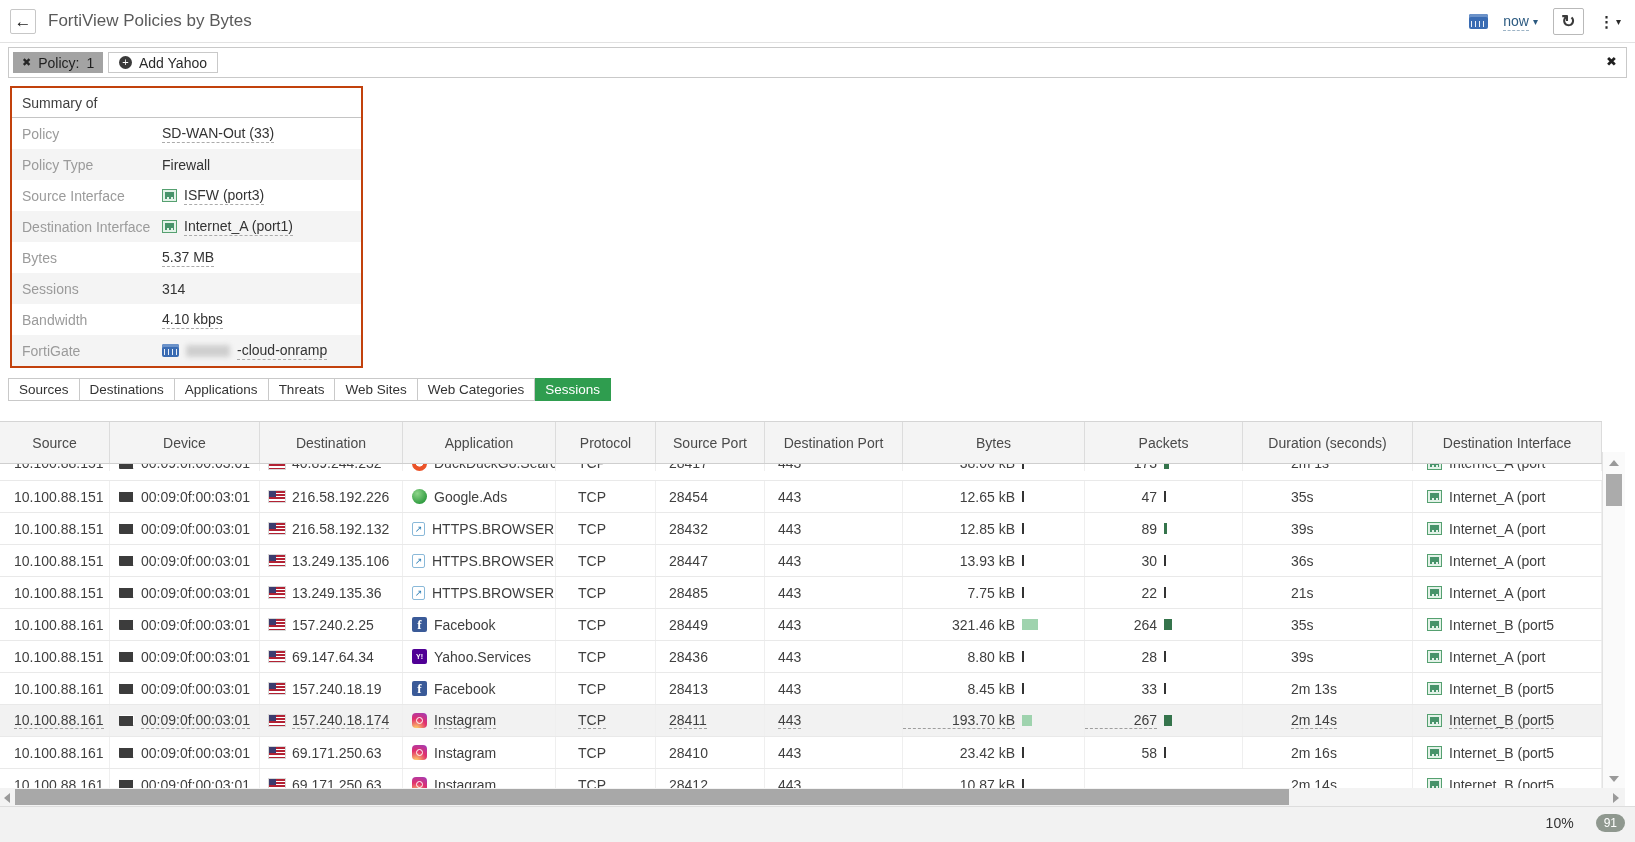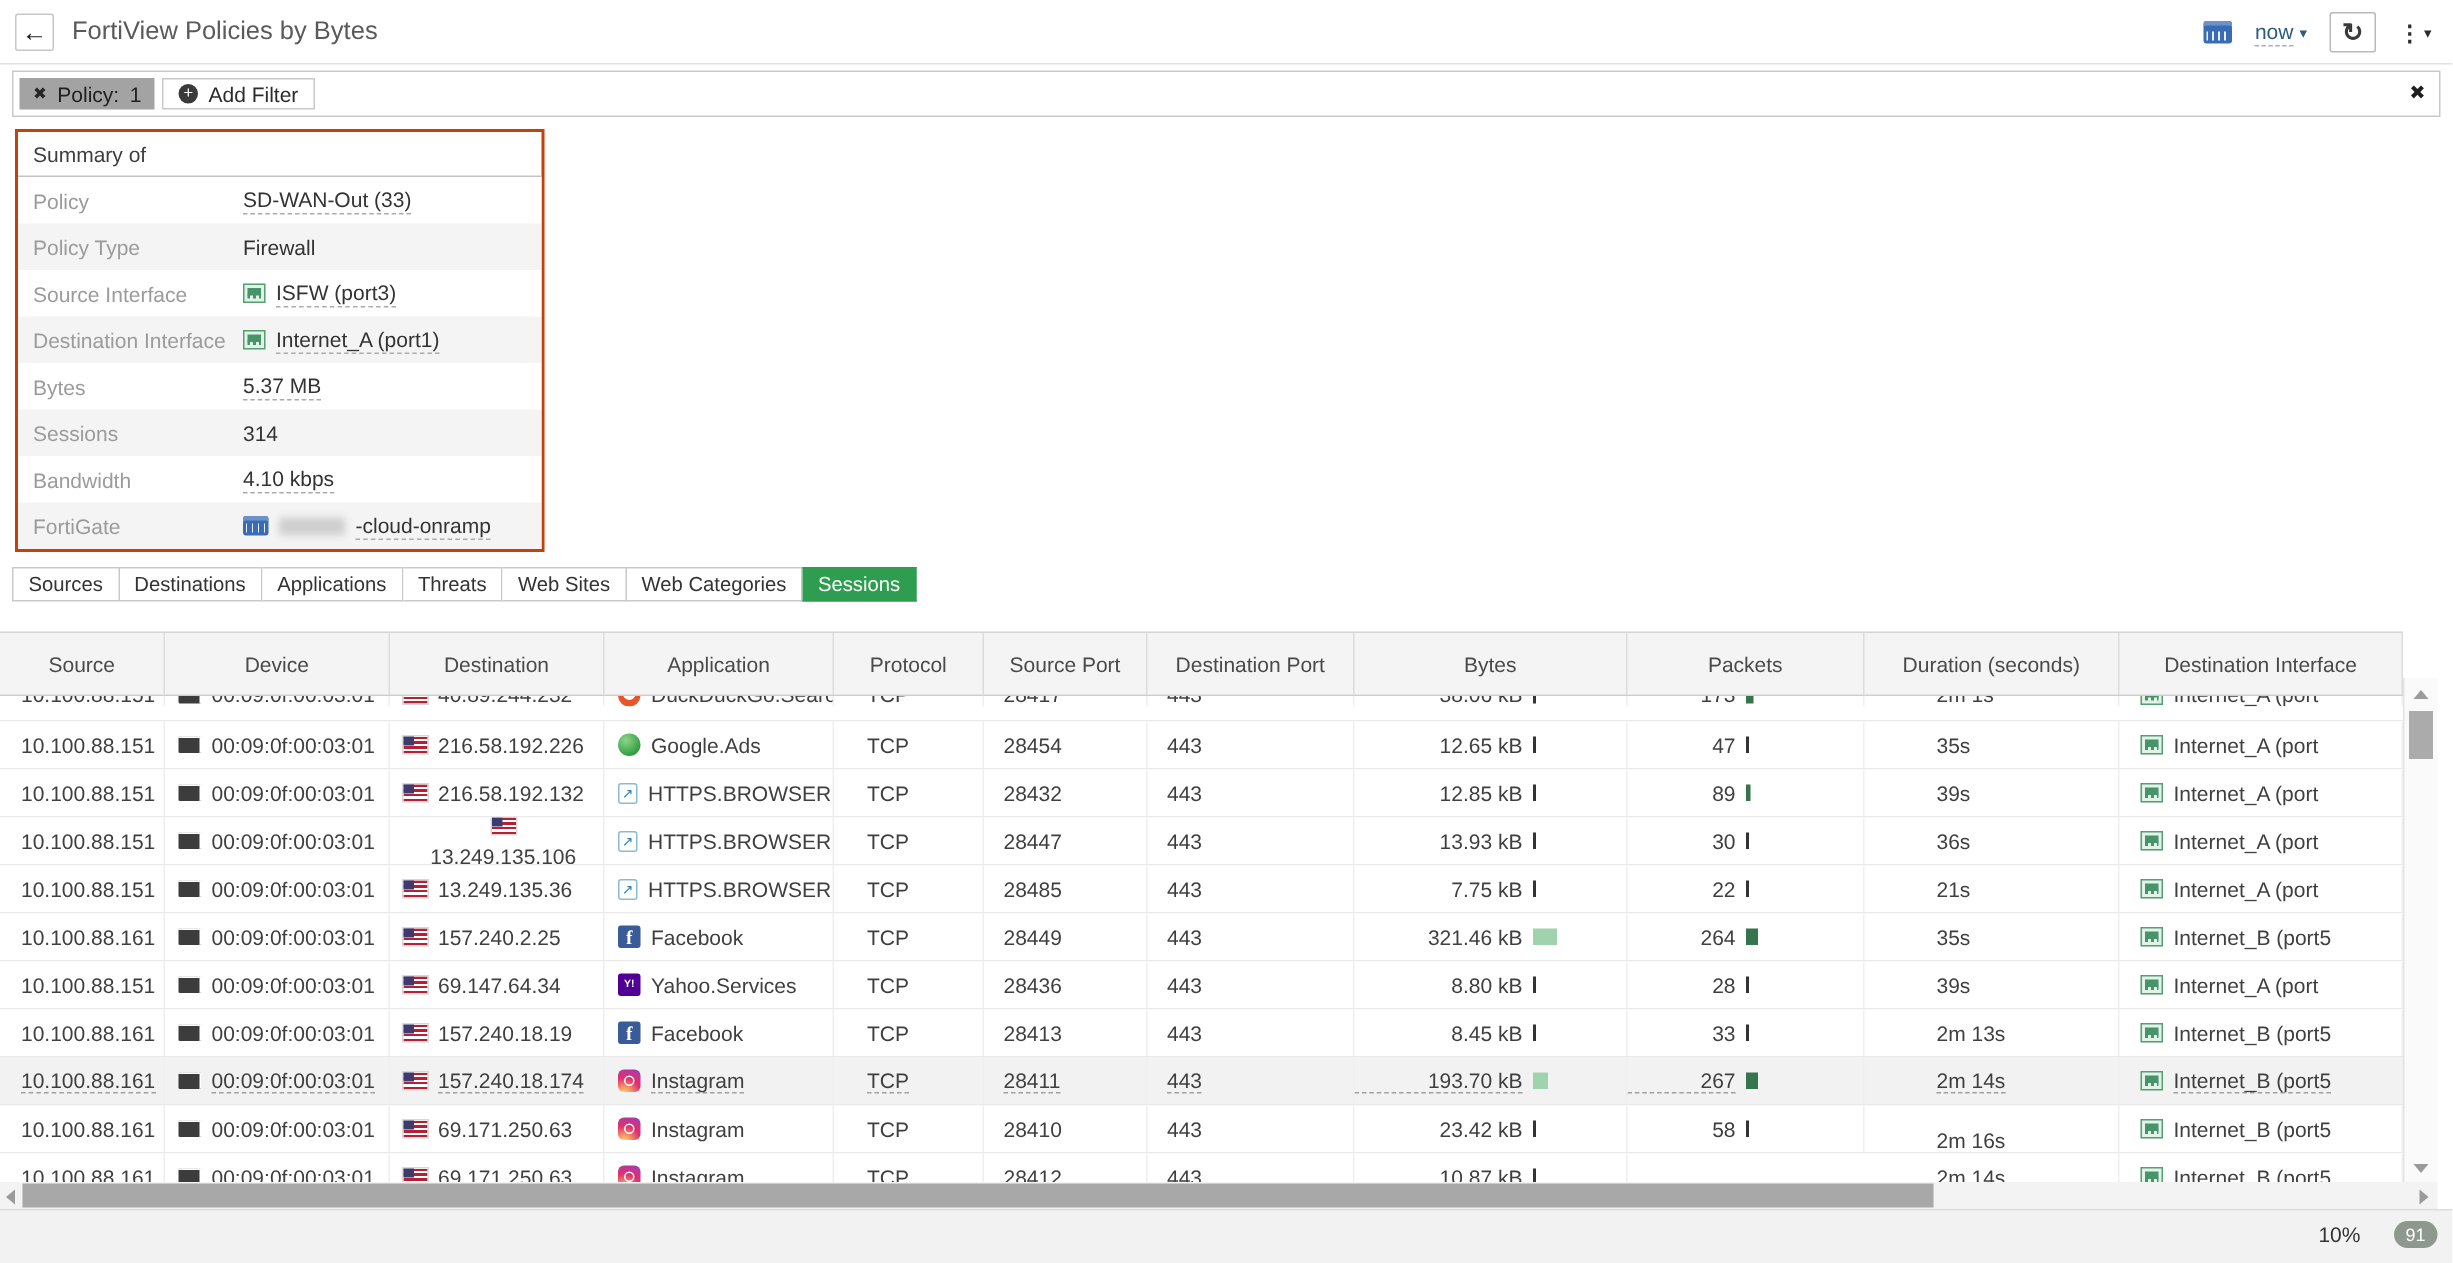--- a/index.html
+++ b/index.html
@@ -110,21 +110,21 @@
 </div>
 
 <div class="filterbar">
   <div class="chip">
     <span class="x">✖</span>
     <span>Policy:</span>
     <span>1</span>
   </div>
   <div class="add-filter">
     <span class="plus-circle">+</span>
-    <span>Add Filter</span>
+    <span>Add Yahoo</span>
   </div>
   <span class="filter-close">✖</span>
 </div>
 
 <div class="summary">
   <div class="summary-title">Summary of</div>
   <div id="summary-rows">
       <div class="srow">
         <span class="slabel">Policy</span>
         <span class="sval">
@@ -350,21 +350,21 @@
         </div>
       </div>
       <div class="trow">
         <div class="td" style="width: 110px; padding-left: 14px;">
           <span class="cellv">10.100.88.151</span>
         </div>
         <div class="td" style="width: 150px; padding-left: 9px;">
           <span class="ic-device"></span>
           <span class="cellv">00:09:0f:00:03:01</span>
         </div>
-        <div class="td" style="width: 143px; padding-left: 9px; flex-direction: column;">
+        <div class="td" style="width: 143px; padding-left: 9px;">
           <span class="ic-flag">
             <i></i>
           </span>
           <span class="cellv">13.249.135.106</span>
         </div>
         <div class="td" style="width: 153px; padding-left: 9px;">
           <span class="ai ai-https">↗</span>
           <span class="cellv">HTTPS.BROWSER</span>
         </div>
         <div class="td" style="width: 100px; padding-left: 22px;">
@@ -657,21 +657,21 @@
           <span class="cellv">443</span>
         </div>
         <div class="td" style="width: 182px;">
           <span class="num" style="width:112px">23.42 kB</span>
           <span class="bar" style="width:2px;background:#333333"></span>
         </div>
         <div class="td" style="width: 158px;">
           <span class="num" style="width:72px">58</span>
           <span class="bar" style="width:2px;background:#333333"></span>
         </div>
-        <div class="td" style="width: 170px; padding-left: 48px; align-items: flex-end;">
+        <div class="td" style="width: 170px; padding-left: 48px;">
           <span class="cellv">2m 16s</span>
         </div>
         <div class="td" style="width: 189px; padding-left: 14px;">
           <span class="ic-iface">
             <i class="a"></i>
             <i class="b"></i>
           </span>
           <span class="cellv">Internet_B (port5</span>
         </div>
       </div>

